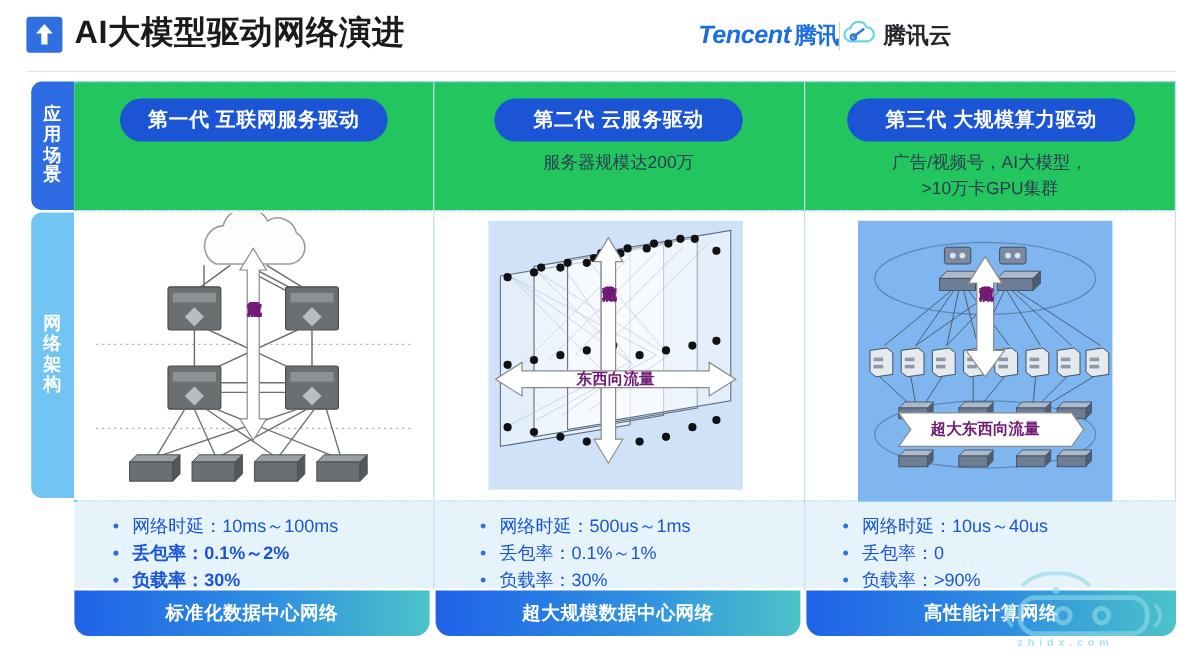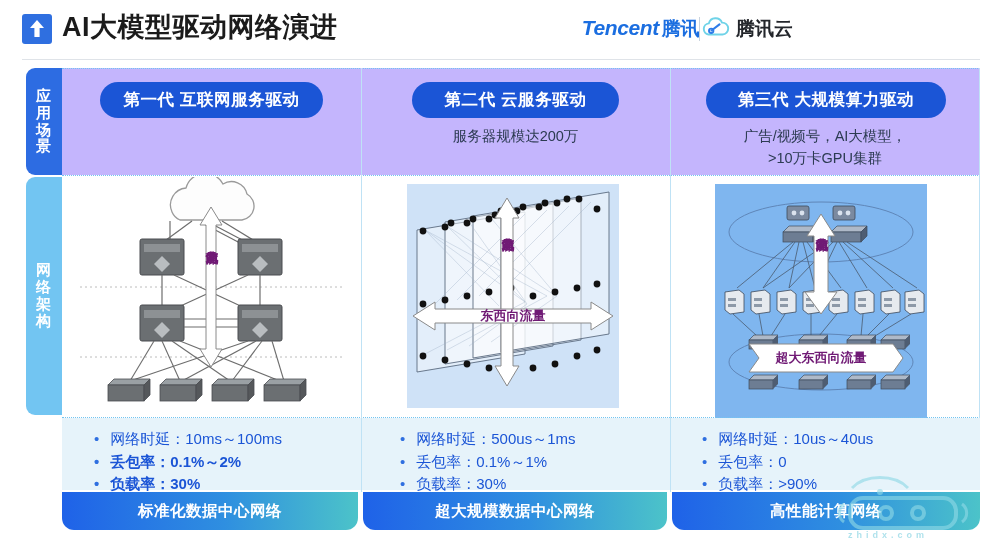--- a/index.html
+++ b/index.html
@@ -43,21 +43,21 @@
     border-top-left-radius:9px; border-bottom-left-radius:9px; }
   .side-arch { left:26px; top:177px; height:238px; background:#72c5f2;
     border-radius:9px 0 0 9px; }
 
   .dotline { position:absolute; height:0; border-top:1px dotted #72c5f2; }
 
   .vrule { position:absolute; width:1px; background:#bfe2f5; }
 
   
   .row-scenario { position:absolute; left:62px; top:68px; width:918px; height:107px;
-    background:#c4b5fd; }
+    background:#22c55e; }
   .row-diagram  { position:absolute; left:62px; top:177px; width:918px; height:238px;
     background:#ffffff; }
   .row-metrics  { position:absolute; left:62px; top:418px; width:918px; height:72px;
     background:#e6f3fa; }
   .row-footer   { position:absolute; left:62px; top:492px; width:918px; height:38px; }
 
   .cell { position:absolute; top:0; height:100%; }
 
   
   .pill {

